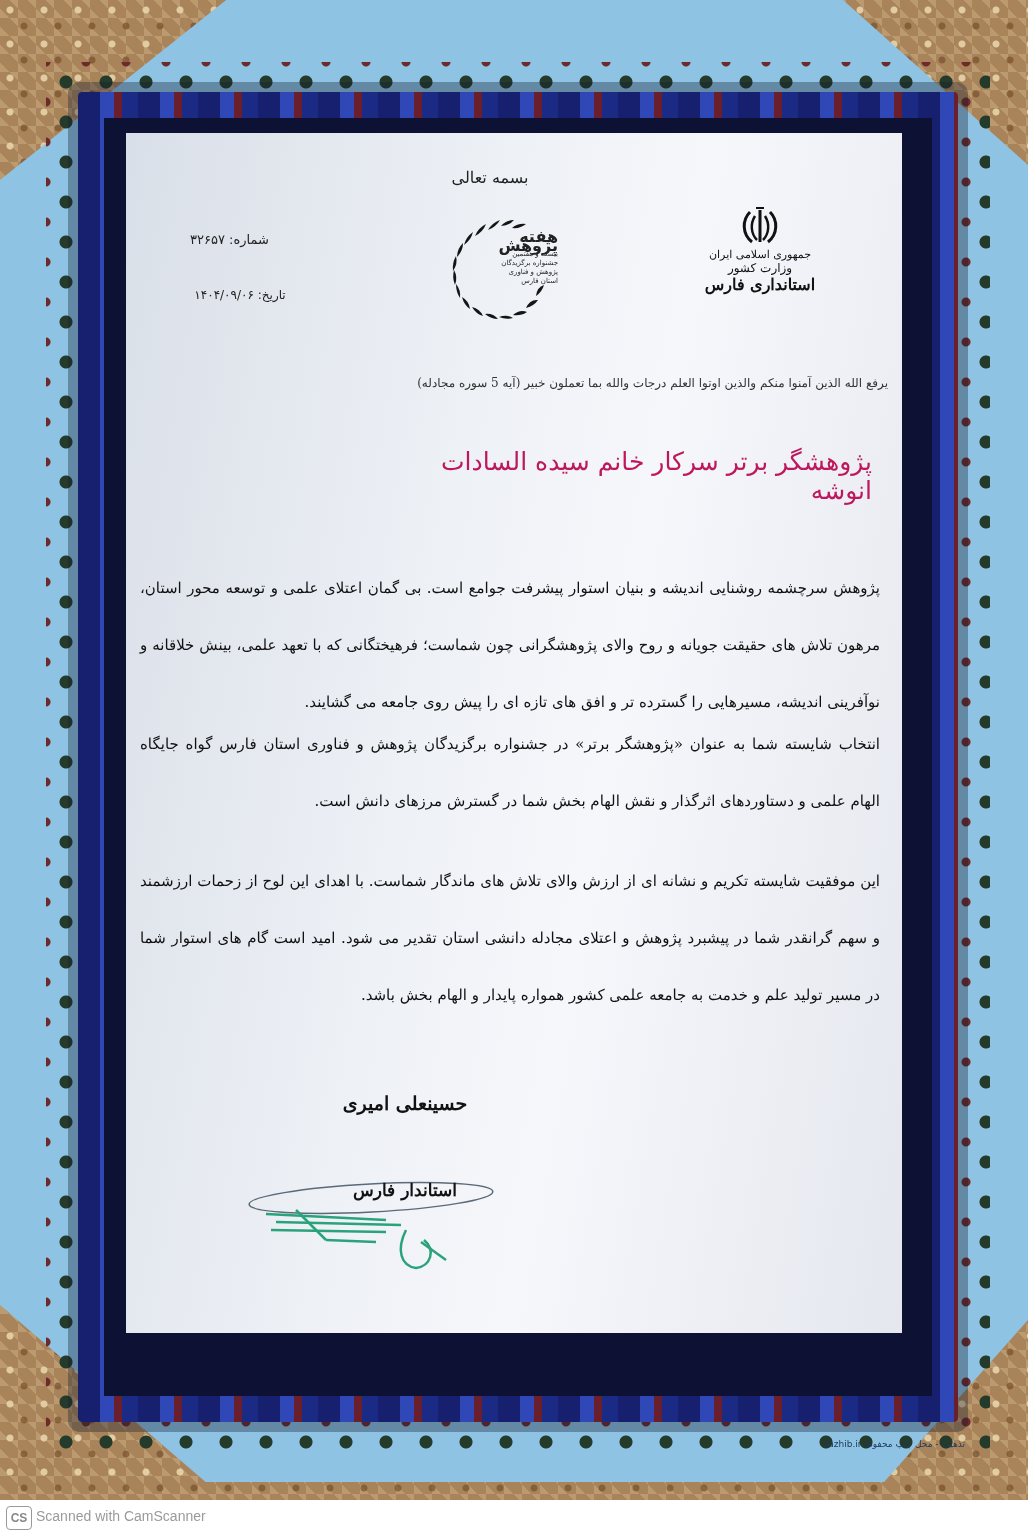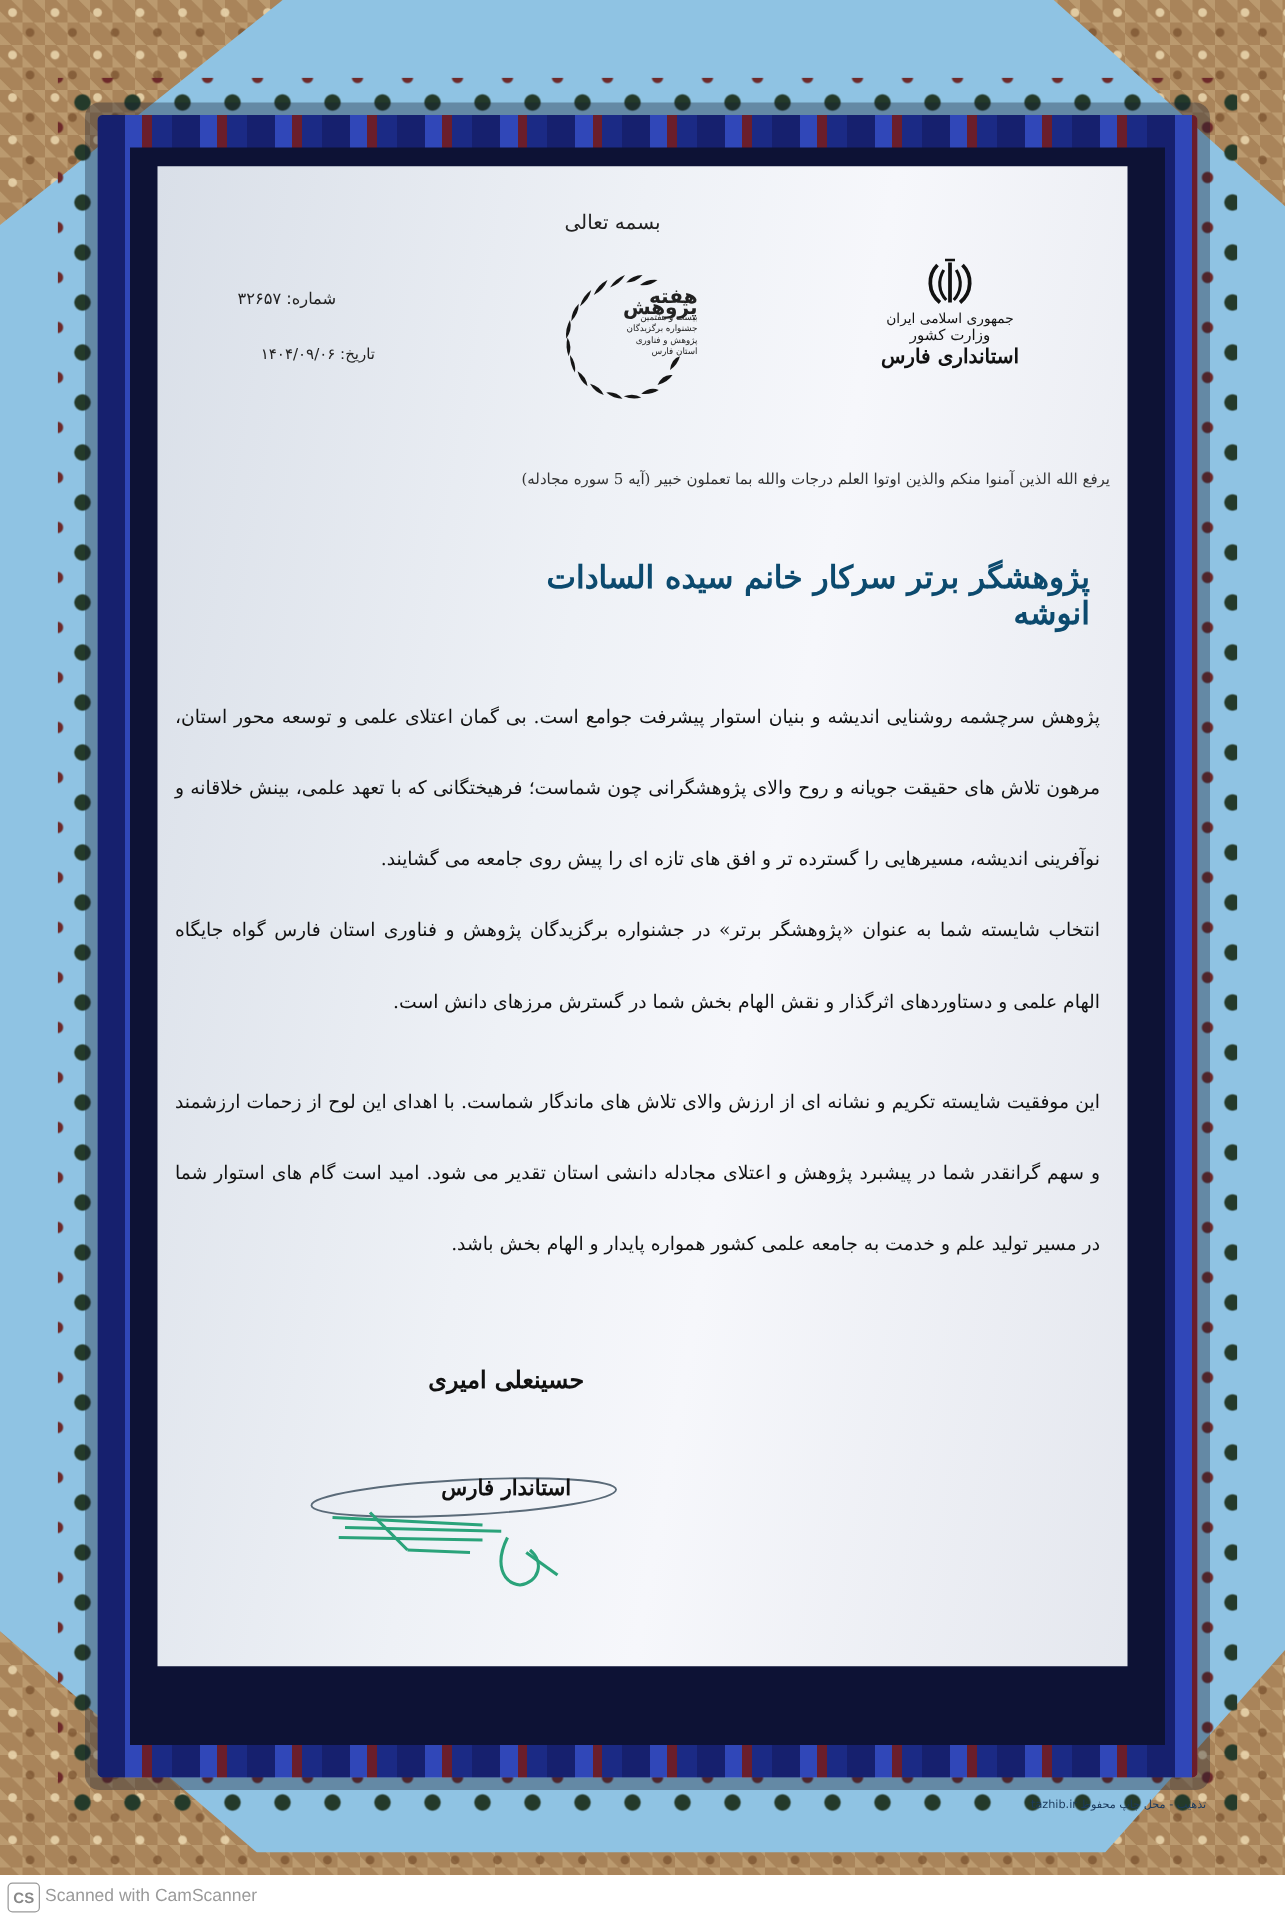--- a/index.html
+++ b/index.html
@@ -47,33 +47,33 @@
       background: #0d1235;
     }
     .paper {
       position: absolute; left: 126px; top: 133px; width: 776px; height: 1200px;
       background: linear-gradient(100deg, #d9dfe8 0%, #eef1f6 40%, #f6f7fb 60%, #e4e7ee 100%);
     }
     .rtl { direction: rtl; unicode-bidi: plaintext; }
     .abs { position: absolute; }
     .bismillah { left: 430px; top: 168px; width: 120px; text-align: center; font-family: "DejaVu Serif", serif; font-size: 16px; color: #222; }
     .number-line { left: 190px; top: 232px; width: 110px; font-size: 13px; color: #222; text-align: left; }
-    .date-line { left: 180px; top: 276px; width: 120px; font-size: 12px; color: #222; text-align: right; }
+    .date-line { left: 180px; top: 288px; width: 120px; font-size: 12px; color: #222; text-align: center; }
     .emblem { left: 738px; top: 204px; width: 44px; height: 44px; }
     .ministry { left: 690px; top: 248px; width: 140px; text-align: center; font-family: "DejaVu Serif", serif; color: #111; }
     .ministry .l1 { font-size: 11px; }
     .ministry .l2 { font-size: 12px; }
     .ministry .l3 { font-size: 16px; font-weight: bold; }
     .logo { left: 440px; top: 208px; width: 120px; height: 120px; }
     .logo-text { left: 490px; top: 232px; width: 68px; font-size: 7px; line-height: 9px; text-align: right; color: #222; }
     .logo-text .big { font-size: 16px; font-weight: bold; }
     .verse { left: 240px; top: 376px; width: 648px; font-size: 12px; color: #333; text-align: right; font-family: "DejaVu Serif", serif; white-space: nowrap; overflow: hidden; }
-    .title { left: 420px; top: 447px; width: 452px; font-size: 25px; font-weight: bold; color: #0c4a6e; font-family: "DejaVu Serif", serif; text-align: right; }
+    .title { left: 420px; top: 447px; width: 452px; font-size: 25px; font-weight: normal; color: #be185d; font-family: "DejaVu Serif", serif; text-align: right; }
     .body-para { left: 140px; width: 740px; font-size: 15px; line-height: 57px; color: #111; font-family: "DejaVu Serif", serif; text-align: justify; text-align-last: right; }
-    .p1 { top: 545px; }
+    .p1 { top: 560px; }
     .p2 { top: 716px; }
     .p3 { top: 853px; }
     .signer-name { left: 340px; top: 1092px; width: 130px; font-size: 19px; font-weight: bold; text-align: center; color: #111; font-family: "DejaVu Serif", serif; }
     .signer-title { left: 340px; top: 1180px; width: 130px; font-size: 17px; font-weight: bold; text-align: center; color: #111; font-family: "DejaVu Serif", serif; }
     .signature { left: 236px; top: 1170px; width: 260px; height: 110px; }
     .printer { left: 840px; top: 1439px; width: 125px; font-size: 9px; color: #1b3a5c; text-align: right; white-space: nowrap; }
     .footer-bar { left: 0; top: 1500px; width: 1028px; height: 36px; background: #ffffff; }
     .cs-logo { left: 6px; top: 1506px; width: 24px; height: 22px; border: 1.5px solid #999; border-radius: 4px; font-size: 12px; color: #888; text-align: center; line-height: 22px; font-family: "Liberation Sans", sans-serif; font-weight: bold; }
     .cs-text { left: 36px; top: 1508px; font-size: 14px; color: #9a9a9a; font-family: "Liberation Sans", sans-serif; }
   </style>

